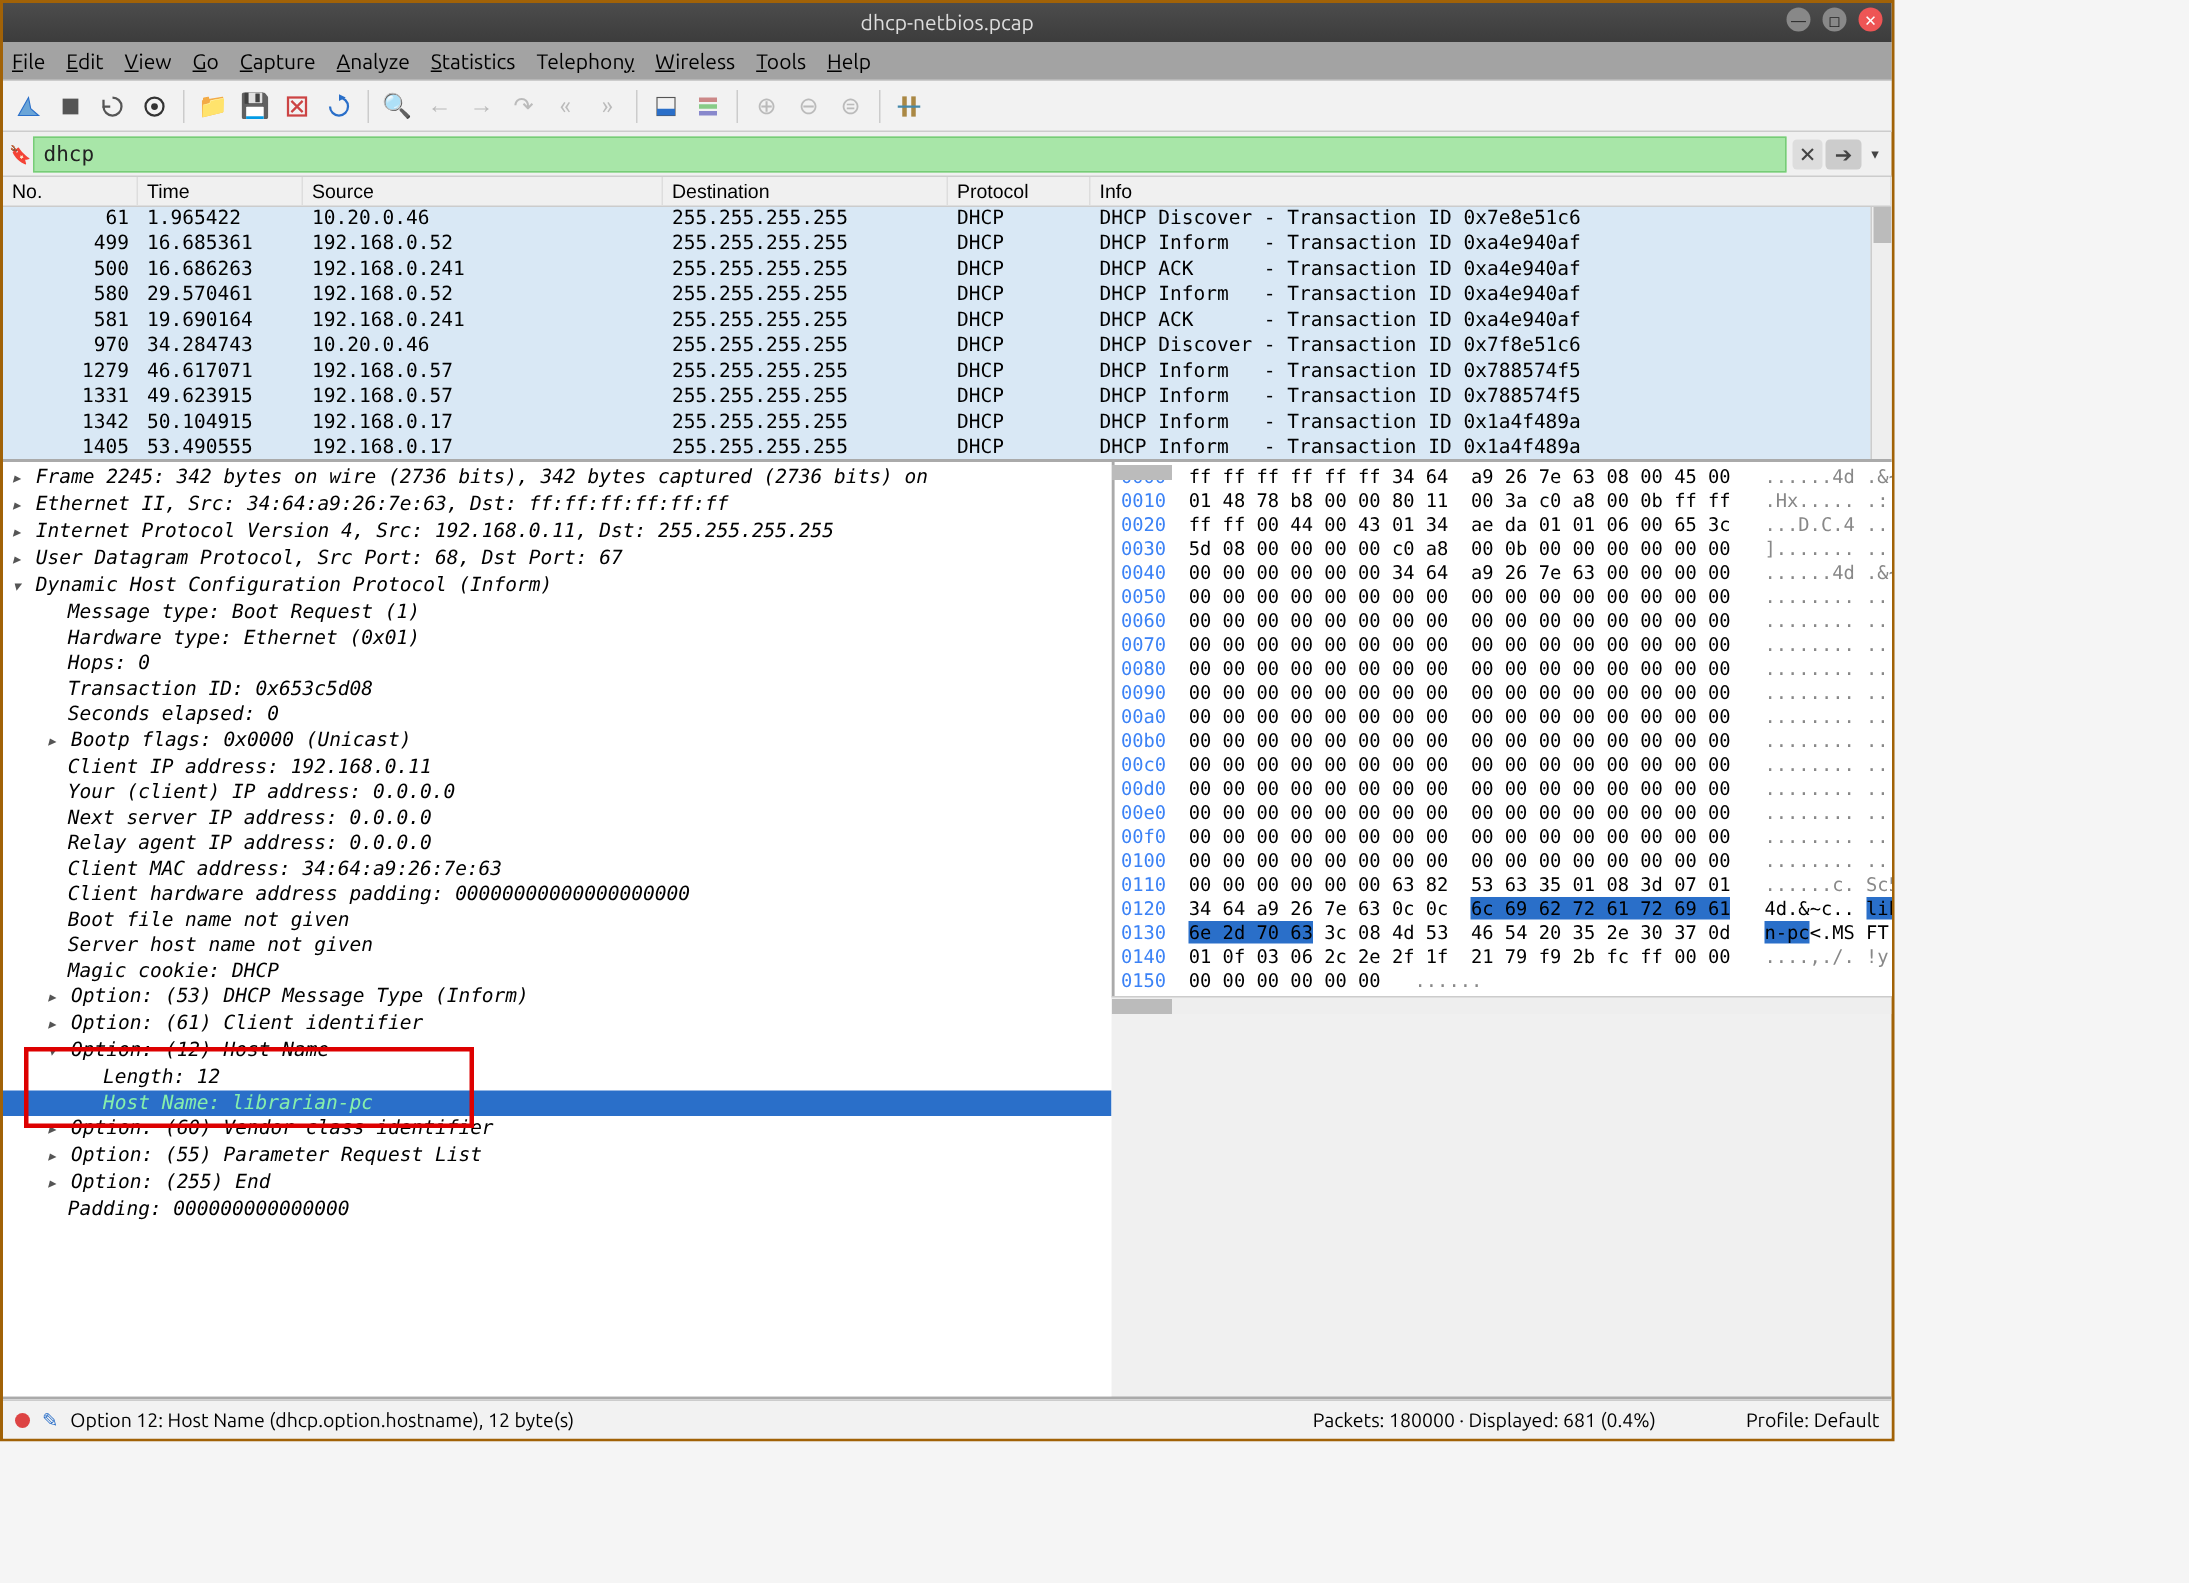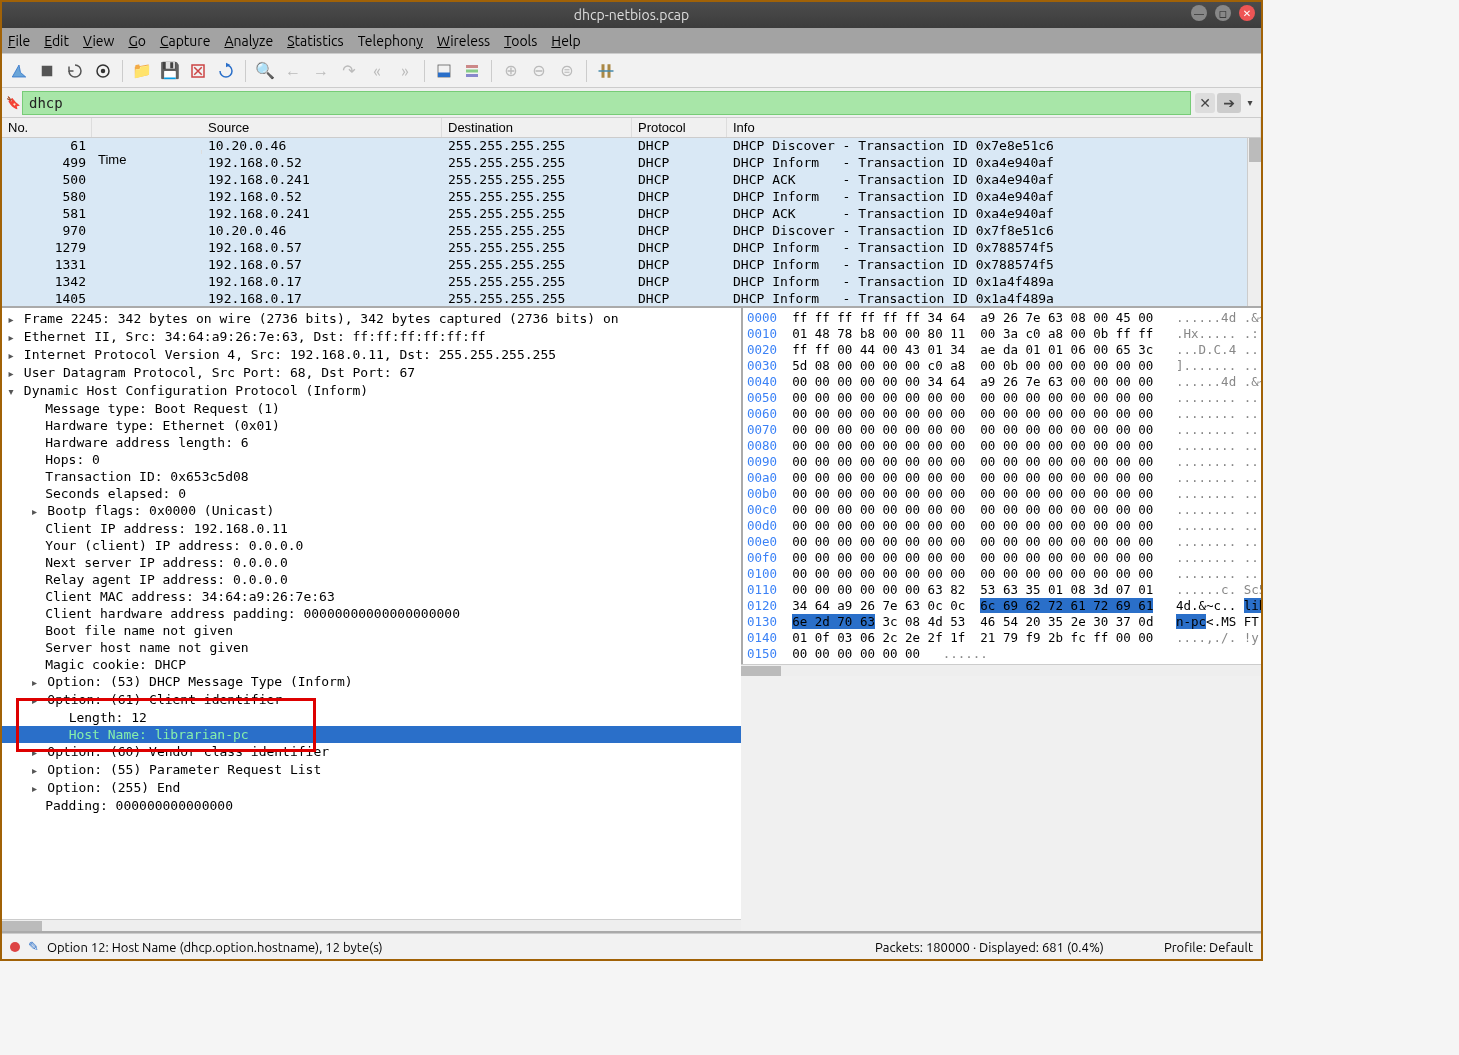--- a/index.html
+++ b/index.html
@@ -25,21 +25,21 @@
 .filter-clear { width: 20px; height: 20px; background: #ddd; border-radius: 3px; display: inline-flex; align-items: center; justify-content: center; font-size: 14px; color: #444;}
 .filter-apply { width: 24px; height: 20px; background: #ccc; border-radius: 3px; display: inline-flex; align-items: center; justify-content: center; font-size: 14px; color: #444;}
 .filter-dd { width: 14px; height: 20px; display: inline-flex; align-items: center; justify-content: center; font-size: 10px; color: #444;}
 .packet-list { flex: 0 0 auto; height: 190px; background: #fff; font-family: "DejaVu Sans Mono", monospace; font-size: 13px; overflow: hidden; position: relative; border-bottom: 2px solid #aaa;}
 .plist-header { display: flex; background: #f0f0f0; border-bottom: 1px solid #ccc; height: 20px; font-family: sans-serif; font-size: 13px; }
 .plist-header div { padding: 2px 6px; border-right: 1px solid #ddd; }
 .plist-body { background: #d9e8f5; overflow-y: auto;}
 .prow { display: flex; height: 17px; white-space: pre; }
 .prow div { padding: 0 6px; overflow: hidden; }
 .c-no { width: 90px; text-align: right;}
-.c-time { width: 110px; margin-top: 32px;}
+.c-time { width: 110px;}
 .c-src { width: 240px;}
 .c-dst { width: 190px;}
 .c-proto { width: 95px;}
 .c-info { flex: 1;}
 .plist-scrollbar { position: absolute; right: 0; top: 20px; width: 14px; bottom: 0; background: #eee; border-left: 1px solid #ccc;}
 .plist-thumb { position: absolute; top: 0; width: 12px; height: 24px; background: #bbb; left: 1px;}
 .mid-section { flex: 1; display: flex; overflow: hidden; border-bottom: 2px solid #aaa;}
 .detail-pane { flex: 1; background: #fff; font-family: "DejaVu Sans Mono", monospace; font-size: 13px; overflow: auto; position: relative; padding: 2px 0;}
 .dline { white-space: pre; padding: 0 0 0 4px; line-height: 17px;}
 .dline.sel { background: #2a6fc9; color: #86efac;}
@@ -189,45 +189,45 @@
         <div class="prow"><div class="c-no">1331</div><div class="c-time">49.623915</div><div class="c-src">192.168.0.57</div><div class="c-dst">255.255.255.255</div><div class="c-proto">DHCP</div><div class="c-info">DHCP Inform   - Transaction ID 0x788574f5</div></div>
         <div class="prow"><div class="c-no">1342</div><div class="c-time">50.104915</div><div class="c-src">192.168.0.17</div><div class="c-dst">255.255.255.255</div><div class="c-proto">DHCP</div><div class="c-info">DHCP Inform   - Transaction ID 0x1a4f489a</div></div>
         <div class="prow"><div class="c-no">1405</div><div class="c-time">53.490555</div><div class="c-src">192.168.0.17</div><div class="c-dst">255.255.255.255</div><div class="c-proto">DHCP</div><div class="c-info">DHCP Inform   - Transaction ID 0x1a4f489a</div></div>
       </div>
     <div class="plist-scrollbar">
         <div class="plist-thumb"></div>
       </div>
   </div>
 
   <div class="mid-section">
-    <div style="flex:1;display:flex;flex-direction:column;">
+    <div style="flex:1;display:flex;flex-direction:row;font-style:italic;">
       <div class="detail-pane" id="detail-pane">
         <div class="dline"><span class="tri">▸</span> <span>Frame 2245: 342 bytes on wire (2736 bits), 342 bytes captured (2736 bits) on</span></div>
         <div class="dline"><span class="tri">▸</span> <span>Ethernet II, Src: 34:64:a9:26:7e:63, Dst: ff:ff:ff:ff:ff:ff</span></div>
         <div class="dline"><span class="tri">▸</span> <span>Internet Protocol Version 4, Src: 192.168.0.11, Dst: 255.255.255.255</span></div>
         <div class="dline"><span class="tri">▸</span> <span>User Datagram Protocol, Src Port: 68, Dst Port: 67</span></div>
         <div class="dline"><span class="tri">▾</span> <span>Dynamic Host Configuration Protocol (Inform)</span></div>
         <div class="dline">     <span>Message type: Boot Request (1)</span></div>
         <div class="dline">     <span>Hardware type: Ethernet (0x01)</span></div>
-        <div class="dline">     <span>Hardware address length: 6</span></div>
         <div class="dline">     <span>Hops: 0</span></div>
         <div class="dline">     <span>Transaction ID: 0x653c5d08</span></div>
         <div class="dline">     <span>Seconds elapsed: 0</span></div>
         <div class="dline">   <span class="tri">▸</span> <span>Bootp flags: 0x0000 (Unicast)</span></div>
         <div class="dline">     <span>Client IP address: 192.168.0.11</span></div>
         <div class="dline">     <span>Your (client) IP address: 0.0.0.0</span></div>
         <div class="dline">     <span>Next server IP address: 0.0.0.0</span></div>
         <div class="dline">     <span>Relay agent IP address: 0.0.0.0</span></div>
         <div class="dline">     <span>Client MAC address: 34:64:a9:26:7e:63</span></div>
         <div class="dline">     <span>Client hardware address padding: 00000000000000000000</span></div>
         <div class="dline">     <span>Boot file name not given</span></div>
         <div class="dline">     <span>Server host name not given</span></div>
         <div class="dline">     <span>Magic cookie: DHCP</span></div>
         <div class="dline">   <span class="tri">▸</span> <span>Option: (53) DHCP Message Type (Inform)</span></div>
         <div class="dline">   <span class="tri">▸</span> <span>Option: (61) Client identifier</span></div>
+        <div class="dline">   <span class="tri">▾</span> <span>Option: (12) Host Name</span></div>
         <div class="dline">        <span>Length: 12</span></div>
         <div class="dline sel">        <span>Host Name: librarian-pc</span></div>
         <div class="dline">   <span class="tri">▸</span> <span>Option: (60) Vendor class identifier</span></div>
         <div class="dline">   <span class="tri">▸</span> <span>Option: (55) Parameter Request List</span></div>
         <div class="dline">   <span class="tri">▸</span> <span>Option: (255) End</span></div>
         <div class="dline">     <span>Padding: 000000000000000</span></div>
         <div class="redbox" style="left:14px;top:390px;width:300px;height:54px;"></div>
       </div>
       <div class="detail-hbar">
           <div class="detail-hthumb"></div>

